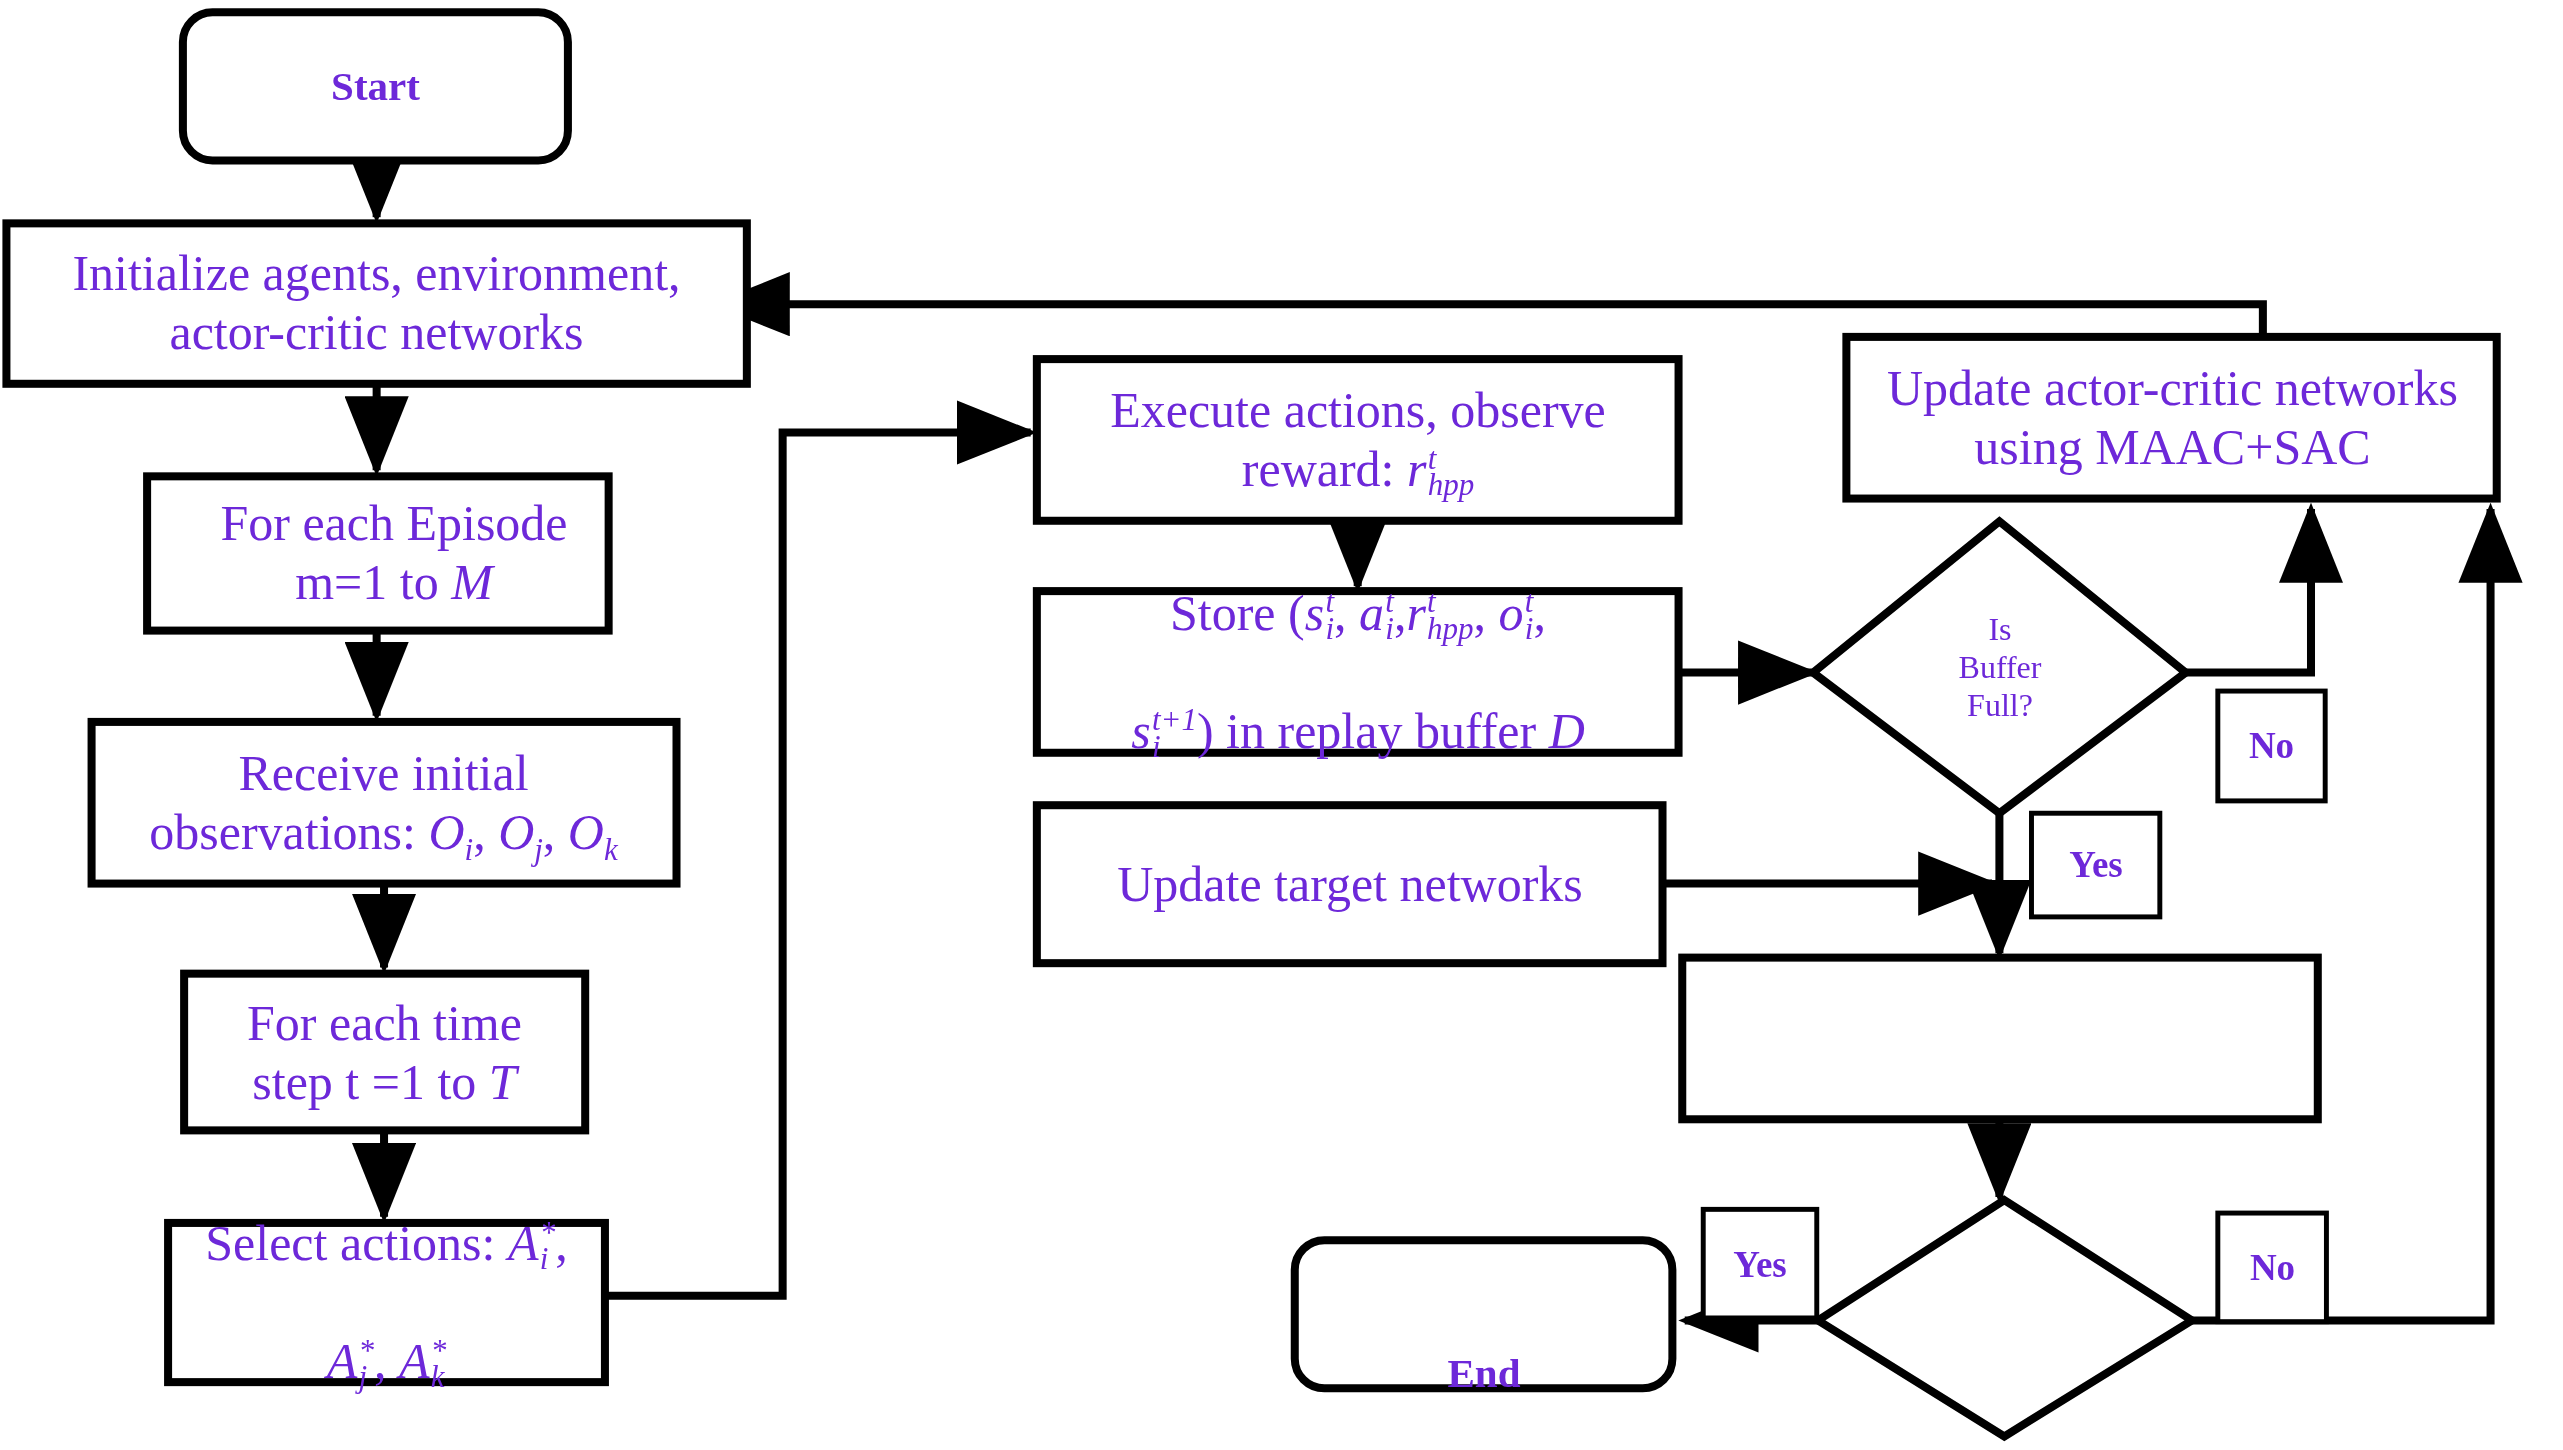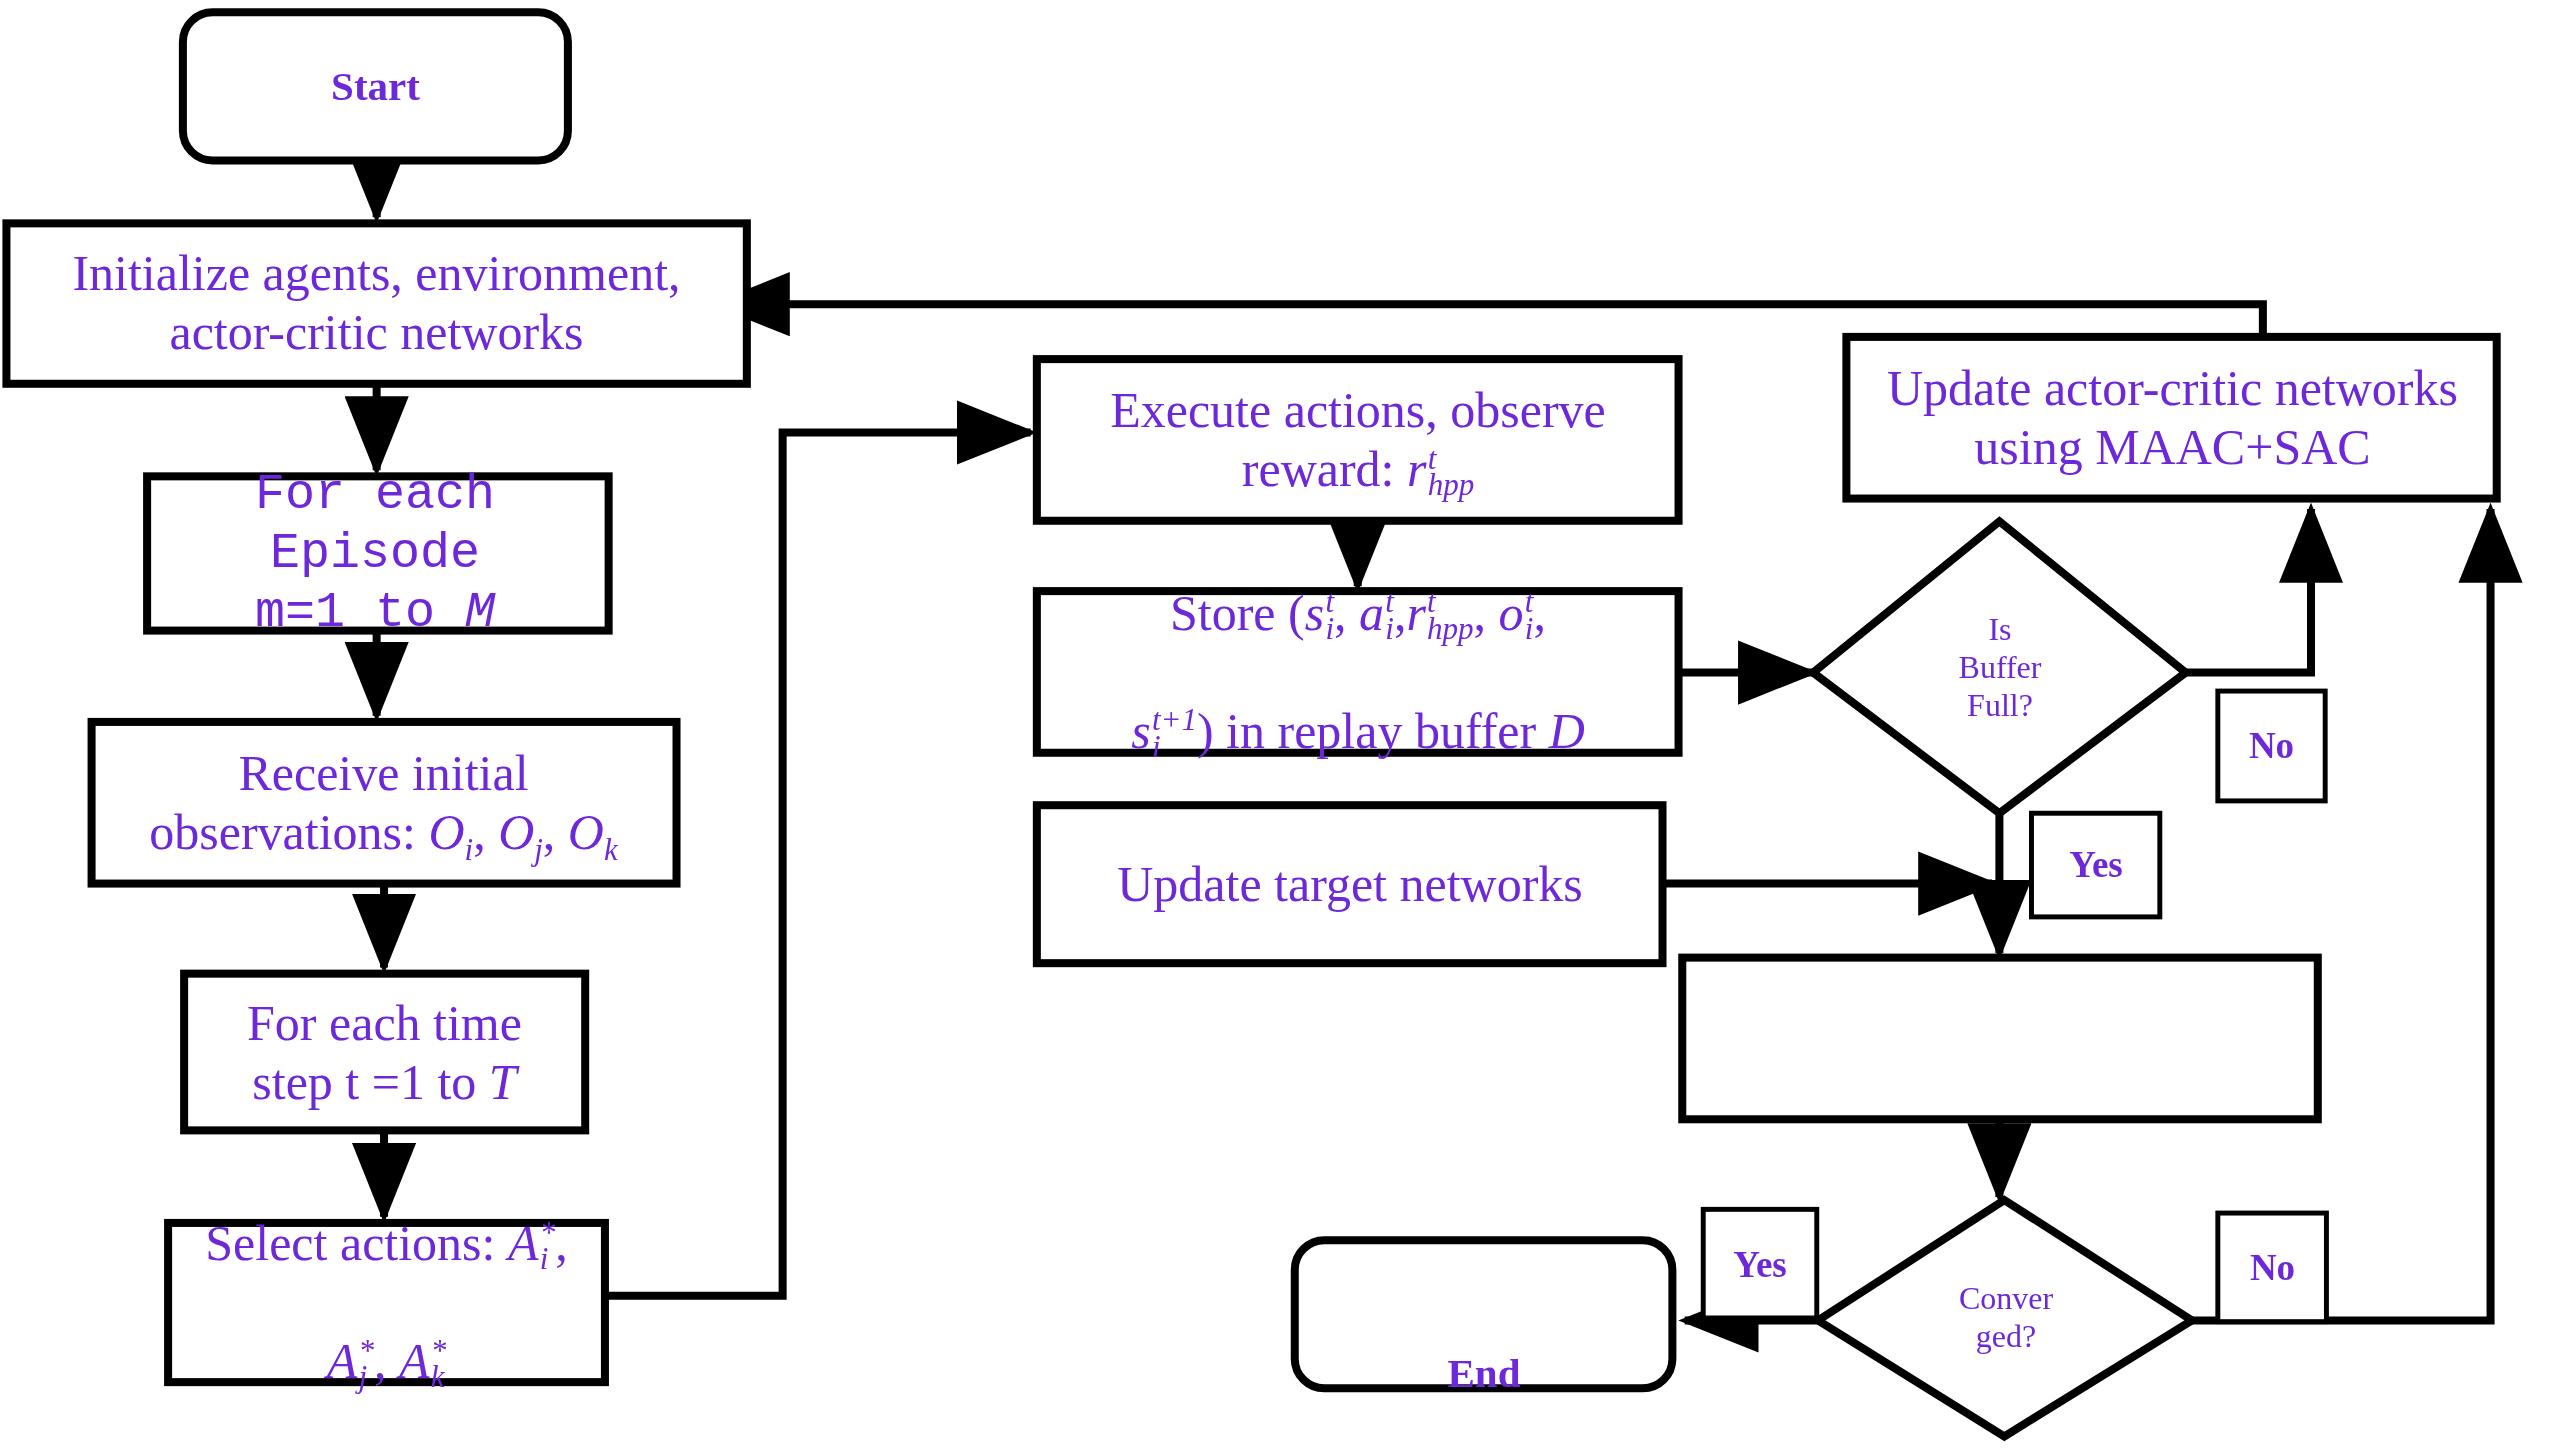--- a/index.html
+++ b/index.html
@@ -141,21 +141,21 @@
     <rect class="shape-stroke-thin" x="3292" y="1318" width="208" height="168"></rect>
     <rect class="shape-stroke-thin" x="2760" y="1960" width="184" height="176"></rect>
     <rect class="shape-stroke-thin" x="3594" y="1966" width="176" height="176"></rect>
   </svg>
 
   <div class="node-text t-terminal" style="left:183px;top:12.3px;width:385px;height:148px;">Start</div>
 
   <div class="node-text t-body" style="left:18.5px;top:223px;width:716px;height:160px;">Initialize agents, environment,
 actor-critic networks</div>
 
-  <div class="node-text t-body" style="left:144px;top:476px;width:462px;height:154px;font-family:Liberation Mono, monospace;">
+  <div class="node-text t-body" style="left:163px;top:476px;width:462px;height:154px;">
     <span>For each Episode<br>m=1 to <span class="mvar">M</span></span>
   </div>
 
   <div class="node-text t-body" style="left:91px;top:722px;width:585px;height:162px;">
     <span>Receive initial<br>observations: <span class="mvar">O<sub>i</sub></span>, <span class="mvar">O<sub>j</sub></span>, <span class="mvar">O<sub>k</sub></span></span>
   </div>
 
   <div class="node-text t-body" style="left:184px;top:974px;width:401px;height:157px;">
     <span>For each time<br>step t =1 to <span class="mvar">T</span></span>
   </div>
@@ -177,22 +177,20 @@
   <div class="node-text t-body" style="left:1847px;top:337px;width:651px;height:162px;">Update actor-critic networks
 using MAAC+SAC</div>
 
   <div class="node-text t-body" style="left:1037px;top:805px;width:626px;height:158px;">Update target networks</div>
 
   <div class="node-text t-diamond" style="left:1895px;top:522px;width:210px;height:292px;">Is
 Buffer
 Full?</div>
 
 
-  <div class="node-text t-diamond" style="left:1895px;top:1200px;width:222px;height:236px;">Conver
-ged?</div>
 
   <div class="node-text t-terminal" style="left:1295px;top:1299px;width:378px;height:148px;text-align:center;">End</div>
 
   <div class="node-text t-label" style="left:2218px;top:691px;width:107px;height:110px;">No</div>
 
   <div class="node-text t-label" style="left:2032px;top:813px;width:128px;height:104px;">Yes</div>
 
   <div class="node-text t-label" style="left:1703px;top:1210px;width:114px;height:109px;">Yes</div>
 
   <div class="node-text t-label" style="left:2218px;top:1213px;width:109px;height:109px;">No</div>

